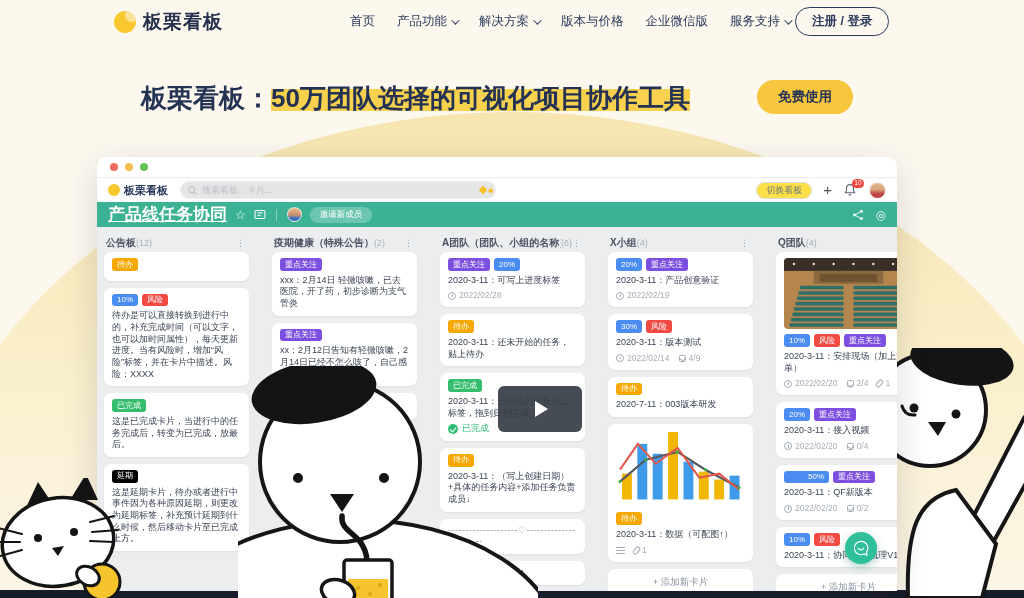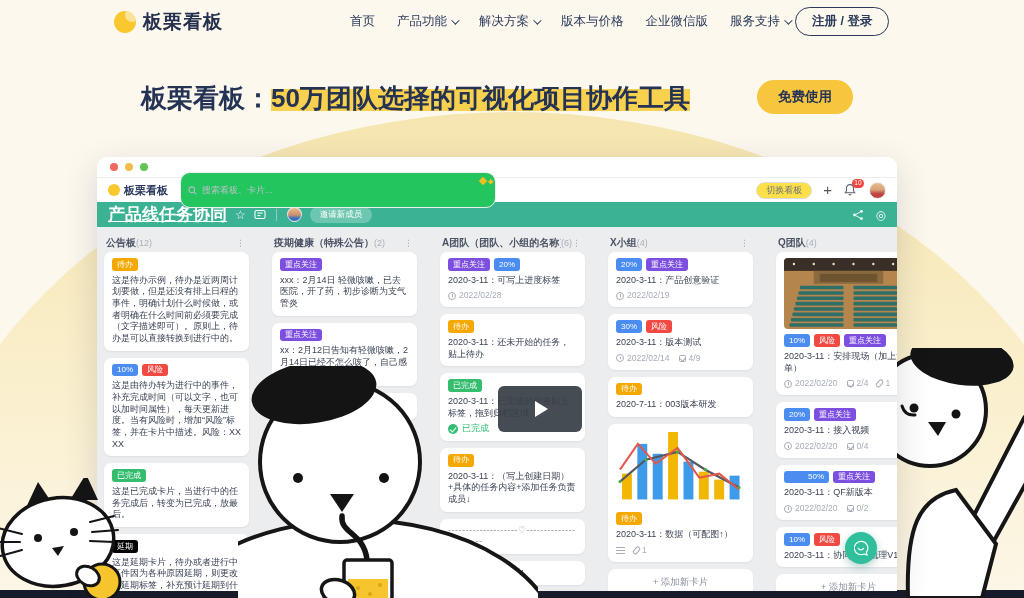--- a/index.html
+++ b/index.html
@@ -31,21 +31,21 @@
 
   
   .app-window { position:absolute; left:97px; top:157px; width:800px; height:434px; background:#fff;
     border-radius:10px 10px 0 0; box-shadow:0 10px 34px rgba(40,40,60,.16); z-index:3; overflow:hidden; display:flex; flex-direction:column; }
   .titlebar { height:21px; background:#fff; border-bottom:1px solid #EDEDED; display:flex; align-items:center; gap:7px; padding-left:13px; flex:none; }
   .tl-dot { width:8px; height:8px; border-radius:50%; }
   .appbar { height:24px; background:#fff; display:flex; align-items:center; padding:0 11px; flex:none; }
   .appbar .mini-brand { display:flex; align-items:center; gap:4px; }
   .mini-dot { width:12px; height:12px; border-radius:50%; background:#F8C82E; }
   .mini-name { font-size:11px; font-weight:bold; color:#2B3A5C; }
-  .search-box { margin-left:12px; width:316px; height:36px; background:#22c55e; border:1px solid #EFEFEF; border-radius:10px;
+  .search-box { margin-left:12px; width:316px; height:18px; background:#e5e5e5; border:1px solid #EFEFEF; border-radius:10px;
     display:flex; align-items:center; padding:0 7px; gap:5px; position:relative; }
   .search-box input { border:none; outline:none; background:transparent; font-size:9px; color:#555; width:250px; font-family:inherit; }
   .search-box input::placeholder { color:#BCC1C9; }
   .sparkle { position:absolute; right:9px; top:5px; width:6px; height:6px; background:#F6BE25; transform:rotate(45deg); }
   .sparkle::after { content:''; position:absolute; left:7px; top:-4px; width:4px; height:4px; background:#F6BE25; }
   .appbar-right { margin-left:auto; display:flex; align-items:center; gap:11px; }
   .switch-btn { border:1px solid #DADEE4; background:#fde047; border-radius:9px; height:17px; padding:0 9px; font-size:9px; color:#6B7280; }
   .plus-glyph { font-size:15px; color:#555; line-height:1; margin-top:-2px; }
   .bell-wrap { position:relative; width:15px; height:15px; }
   .badge { position:absolute; right:-6px; top:-4px; background:#F0453E; color:#fff; font-size:6.5px; border-radius:6px; padding:0.5px 2.5px; line-height:1.3; }
@@ -194,28 +194,27 @@
         <div class="column">
           <div class="col-head">
             <span class="col-name">公告板</span>
             <span class="col-count">(12)</span>
             <span class="col-dots">⋮</span>
           </div>
           <div class="card">
             <div class="tags">
               <span class="tag" style="background: rgb(245, 168, 0);">待办</span>
             </div>
-            <div class="card-text">这是待办示例，待办是近两周计划要做，但是还没有排上日程的事件，明确计划什么时候做，或者明确在什么时间前必须要完成（文字描述即可）。原则上，待办是可以直接转换到进行中的。</div>
           </div>
           <div class="card">
             <div class="tags">
               <span class="tag" style="background: rgb(74, 140, 240);">10%</span>
               <span class="tag" style="background: rgb(240, 74, 66);">风险</span>
             </div>
-            <div class="card-text">这是由待办转为进行中的事件，补充完成时间（可以文字，也可以加时间属性），每天更新进度。当有风险时，增加“风险”标签，并在卡片中描述。风险：XXXX</div>
+            <div class="card-text">待办是可以直接转换到进行中的，补充完成时间（可以文字，也可以加时间属性），每天更新进度。当有风险时，增加“风险”标签，并在卡片中描述。风险：XXXX</div>
           </div>
           <div class="card">
             <div class="tags">
               <span class="tag" style="background: rgb(53, 189, 110);">已完成</span>
             </div>
             <div class="card-text">这是已完成卡片，当进行中的任务完成后，转变为已完成，放最后。</div>
           </div>
           <div class="card">
             <div class="tags">
               <span class="tag" style="background: #000000;">延期</span>

